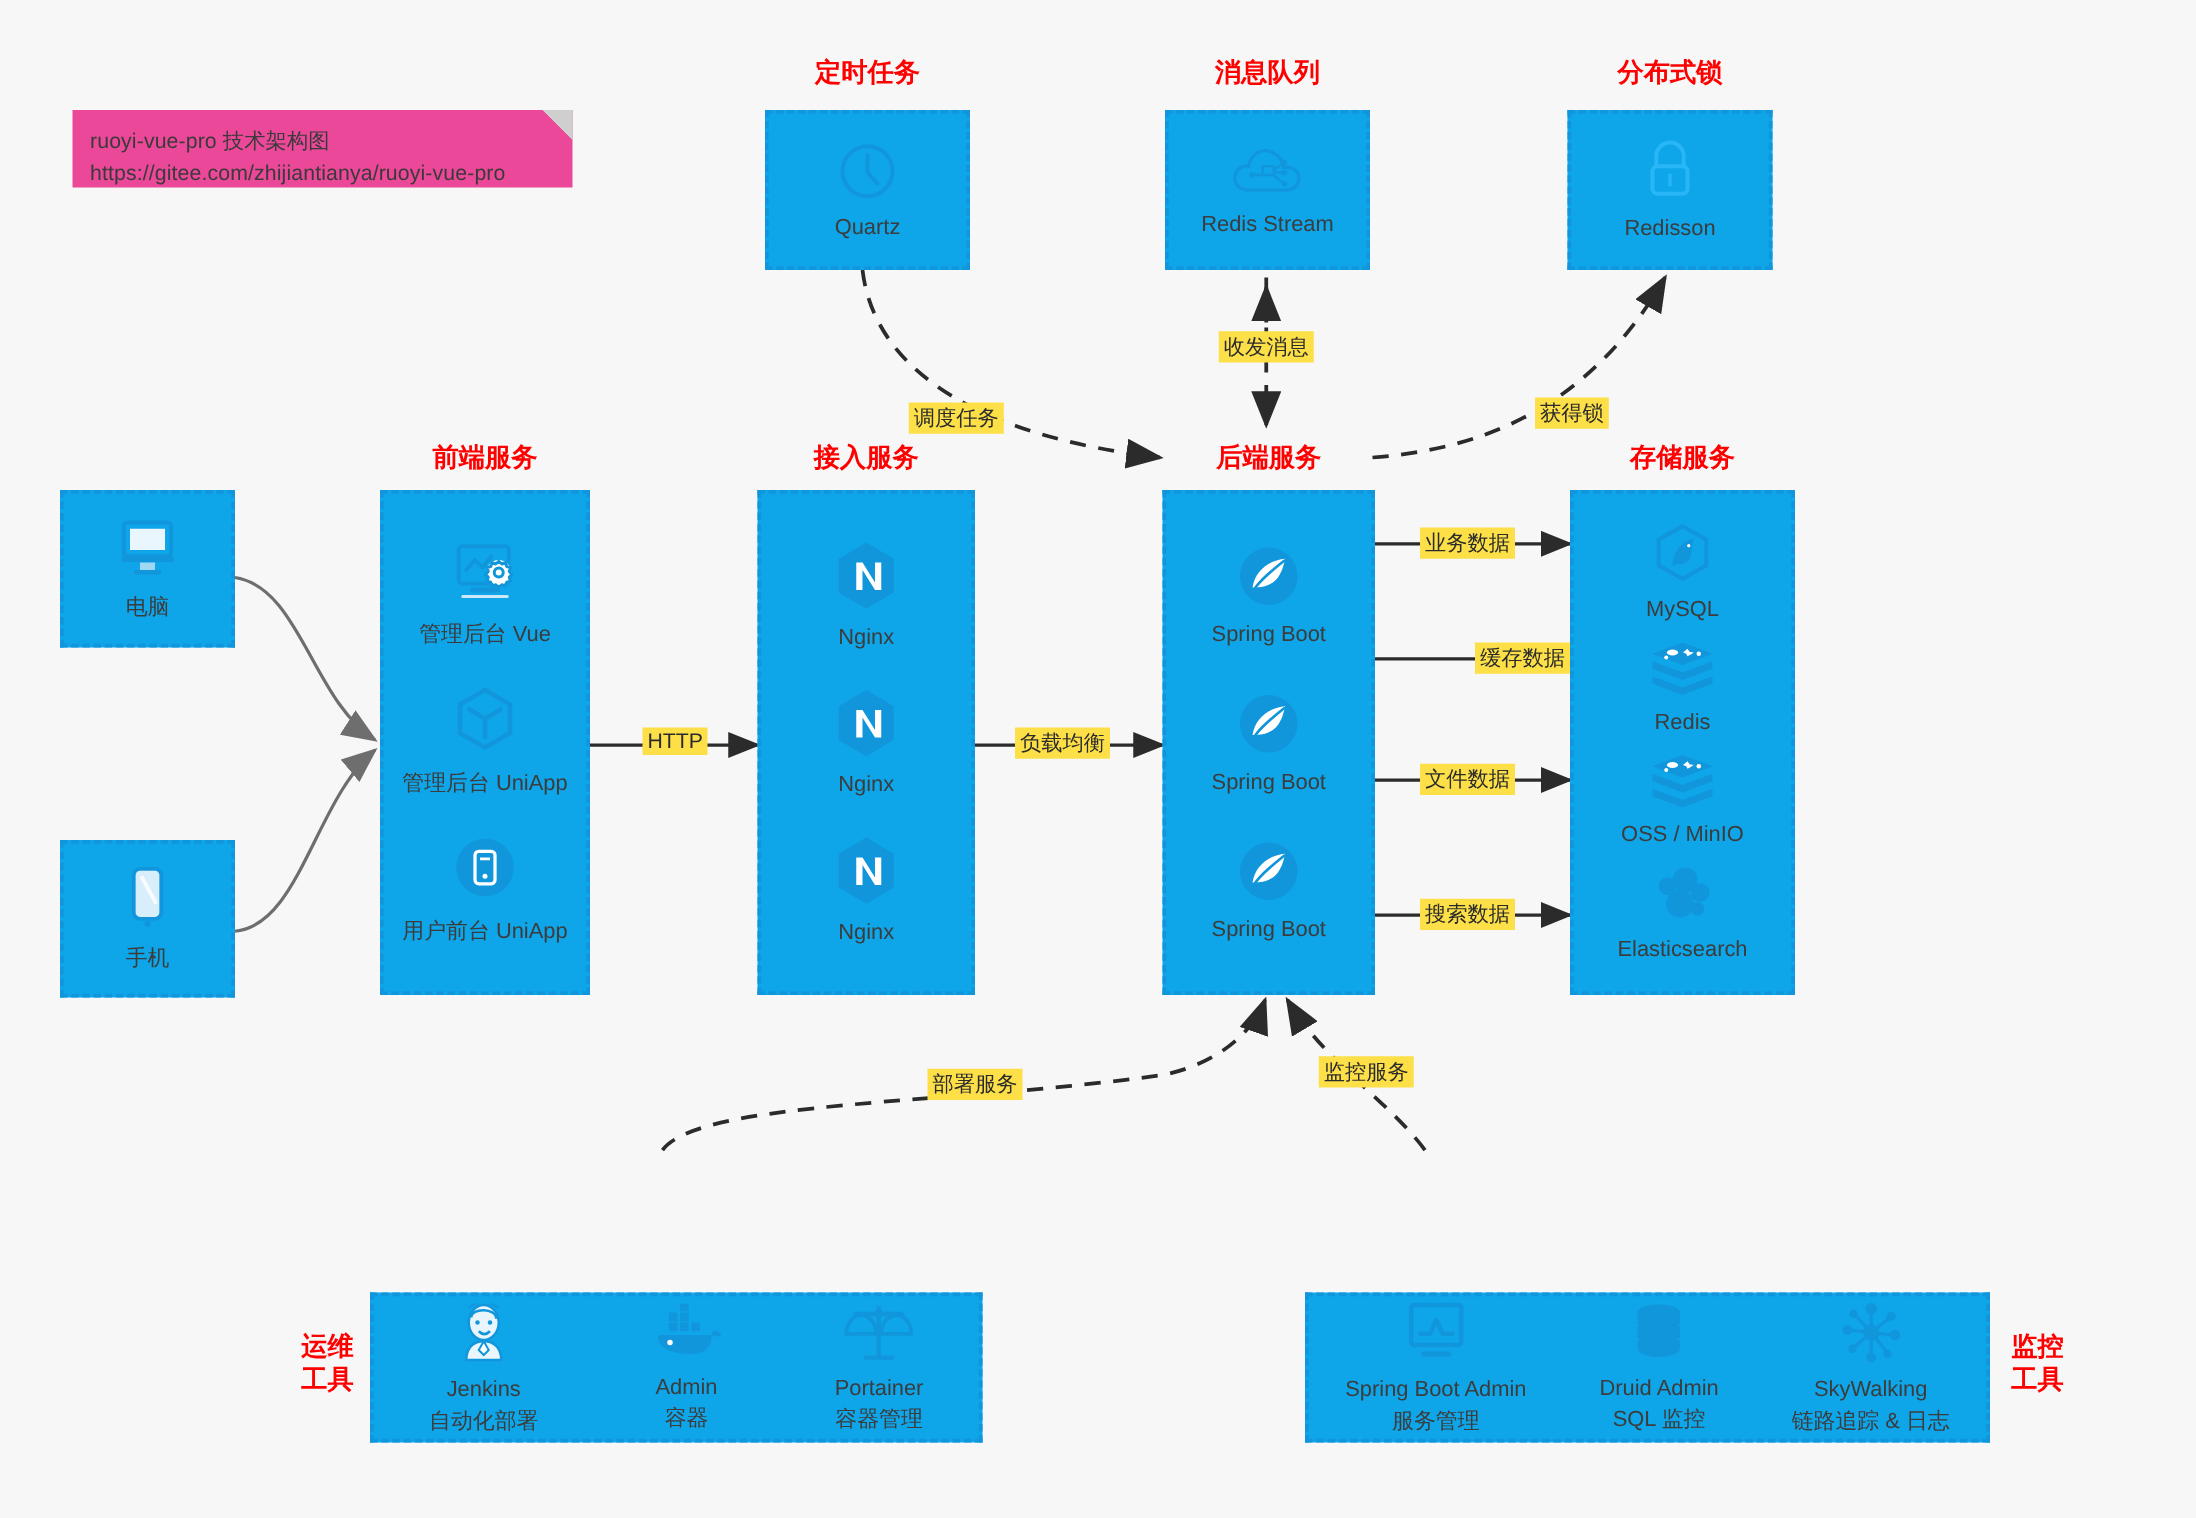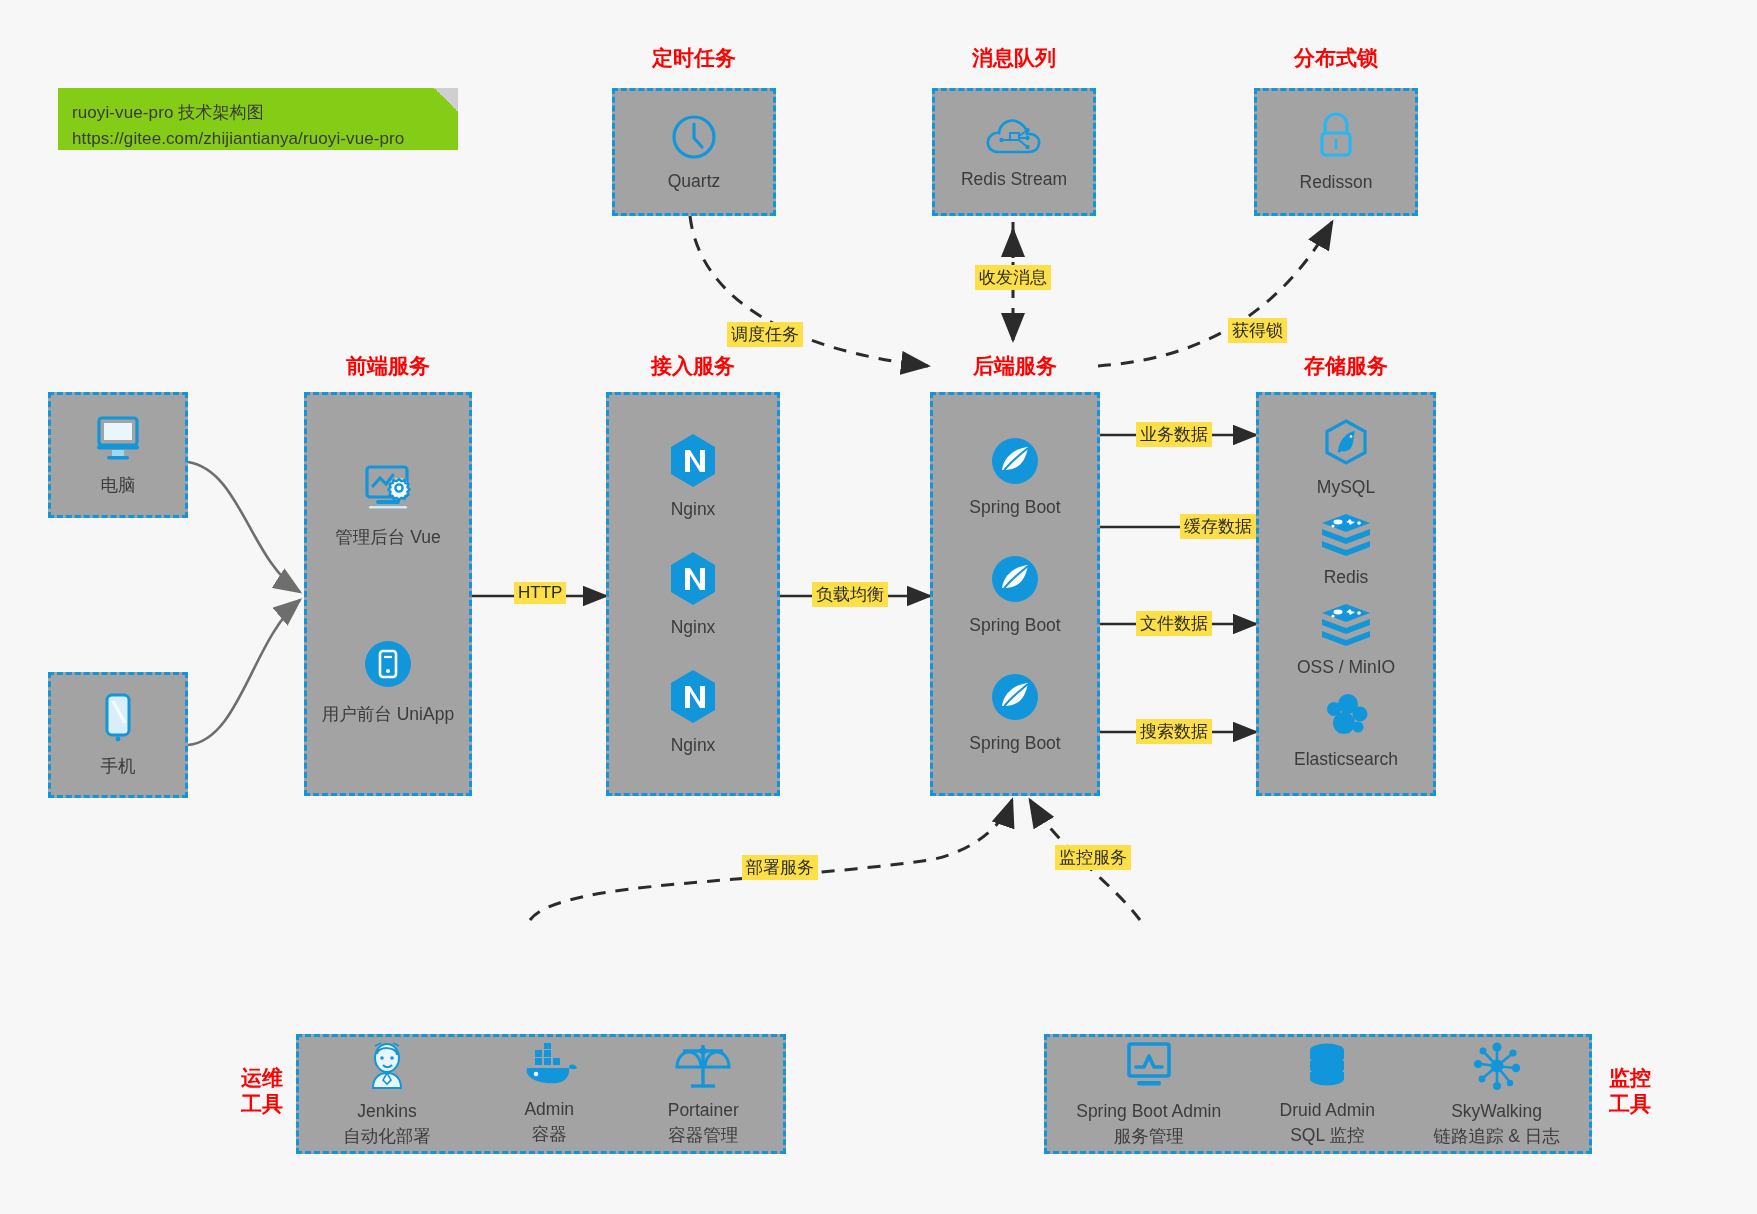--- a/index.html
+++ b/index.html
@@ -7,35 +7,35 @@
     width:1757px; height:1214px;
     background:#f7f7f7;
     font-family:"Liberation Sans","DejaVu Sans",sans-serif;
     overflow:hidden;
   }
   #stage{ position:relative; width:1757px; height:1214px; }
 
   
   .note{
     position:absolute; left:58px; top:88px; width:400px; height:62px;
-    background:#84cc16;
+    background:#ec4899;
     padding:12px 14px 0 14px;
     font-size:17px; color:#3a3a3a; line-height:1.55;
     letter-spacing:.1px;
   }
   .note .fold{
     position:absolute; right:0; top:0; width:24px; height:24px;
     background:linear-gradient(225deg,#cfcfcf 0 50%, transparent 50% 100%);
   }
 
   
   .gbox{
     position:absolute;
     border:3px dashed #1296db;
-    background:#a3a3a3;
+    background:#0ea5e9;
     display:flex; flex-direction:column;
     align-items:center; justify-content:space-around;
   }
   .glabel{
     position:absolute;
     color:#ff0000; font-weight:bold; font-size:21px;
     white-space:nowrap; text-align:center;
   }
 
   
@@ -188,20 +188,29 @@
         <path d="M14,24 L21,16 L27,22 L34,13" fill="none" stroke="#1296db" stroke-width="3" stroke-linecap="round"></path>
         <circle cx="40" cy="26" r="10" fill="#ffffff"></circle>
         <path d="M40,17 l2.4,2.2 3-1.1 1,3.1 3.1,.9 -1.1,3 2.2,2.4 -2.2,2.4 1.1,3 -3.1,.9 -1,3.1 -3-1.1 -2.4,2.2 -2.4-2.2 -3,1.1 -1-3.1 -3.1-.9 1.1-3 -2.2-2.4 2.2-2.4 -1.1-3 3.1-.9 1-3.1 3,1.1 z" fill="none" stroke="#1296db" stroke-width="2.4" stroke-linejoin="round"></path>
         <circle cx="40" cy="26" r="3.6" fill="none" stroke="#1296db" stroke-width="2.4"></circle>
         <rect x="17" y="38" width="24" height="4" rx="2" fill="#1296db"></rect>
         <rect x="10" y="44" width="38" height="2.4" rx="1.2" fill="#cde9f8"></rect>
       </svg>
       <div class="cap">管理后台 Vue</div>
     </div>
 
+    <div class="node">
+      <svg class="ico" width="52" height="56" viewBox="0 0 52 56">
+        <path d="M26,3 L46,14.5 L46,37.5 L26,49 L6,37.5 L6,14.5 Z" fill="none" stroke="#1296db" stroke-width="3.6"></path>
+        <path d="M26,26 L26,41" stroke="#1296db" stroke-width="3.6" stroke-linecap="round"></path>
+        <path d="M26,26 L13.5,18.5" stroke="#1296db" stroke-width="3.6" stroke-linecap="round"></path>
+        <path d="M26,26 L38.5,18.5" stroke="#1296db" stroke-width="3.6" stroke-linecap="round"></path>
+      </svg>
+      <div class="cap">管理后台 UniApp</div>
+    </div>
 
     <div class="node">
       <svg class="ico" width="54" height="54" viewBox="0 0 54 54">
         <circle cx="27" cy="25" r="23" fill="#1296db"></circle>
         <rect x="19" y="12" width="16" height="26" rx="3" fill="none" stroke="#ffffff" stroke-width="2.6"></rect>
         <line x1="23" y1="18" x2="31" y2="18" stroke="#ffffff" stroke-width="2.2"></line>
         <circle cx="27" cy="32" r="2" fill="#ffffff"></circle>
       </svg>
       <div class="cap">用户前台 UniApp</div>
     </div>

